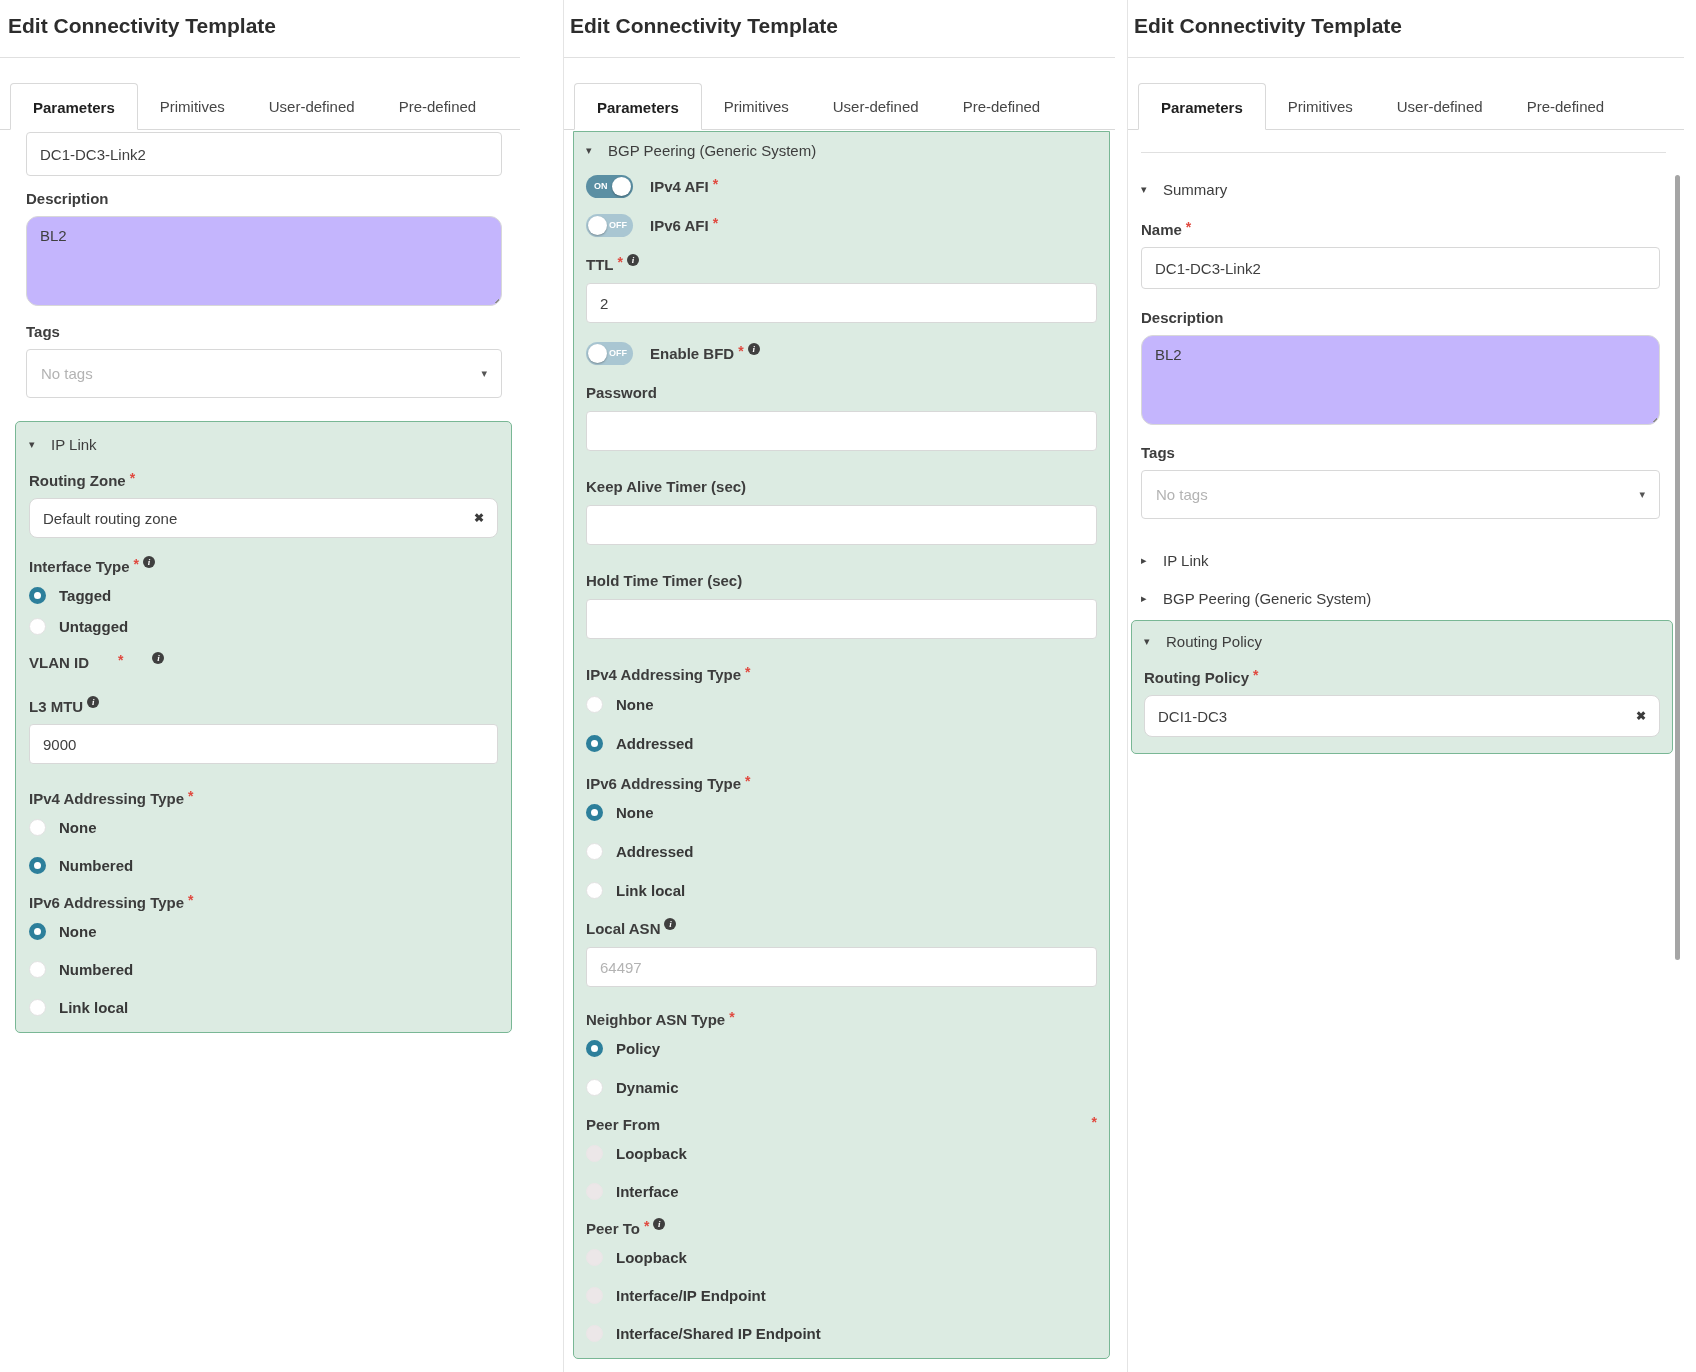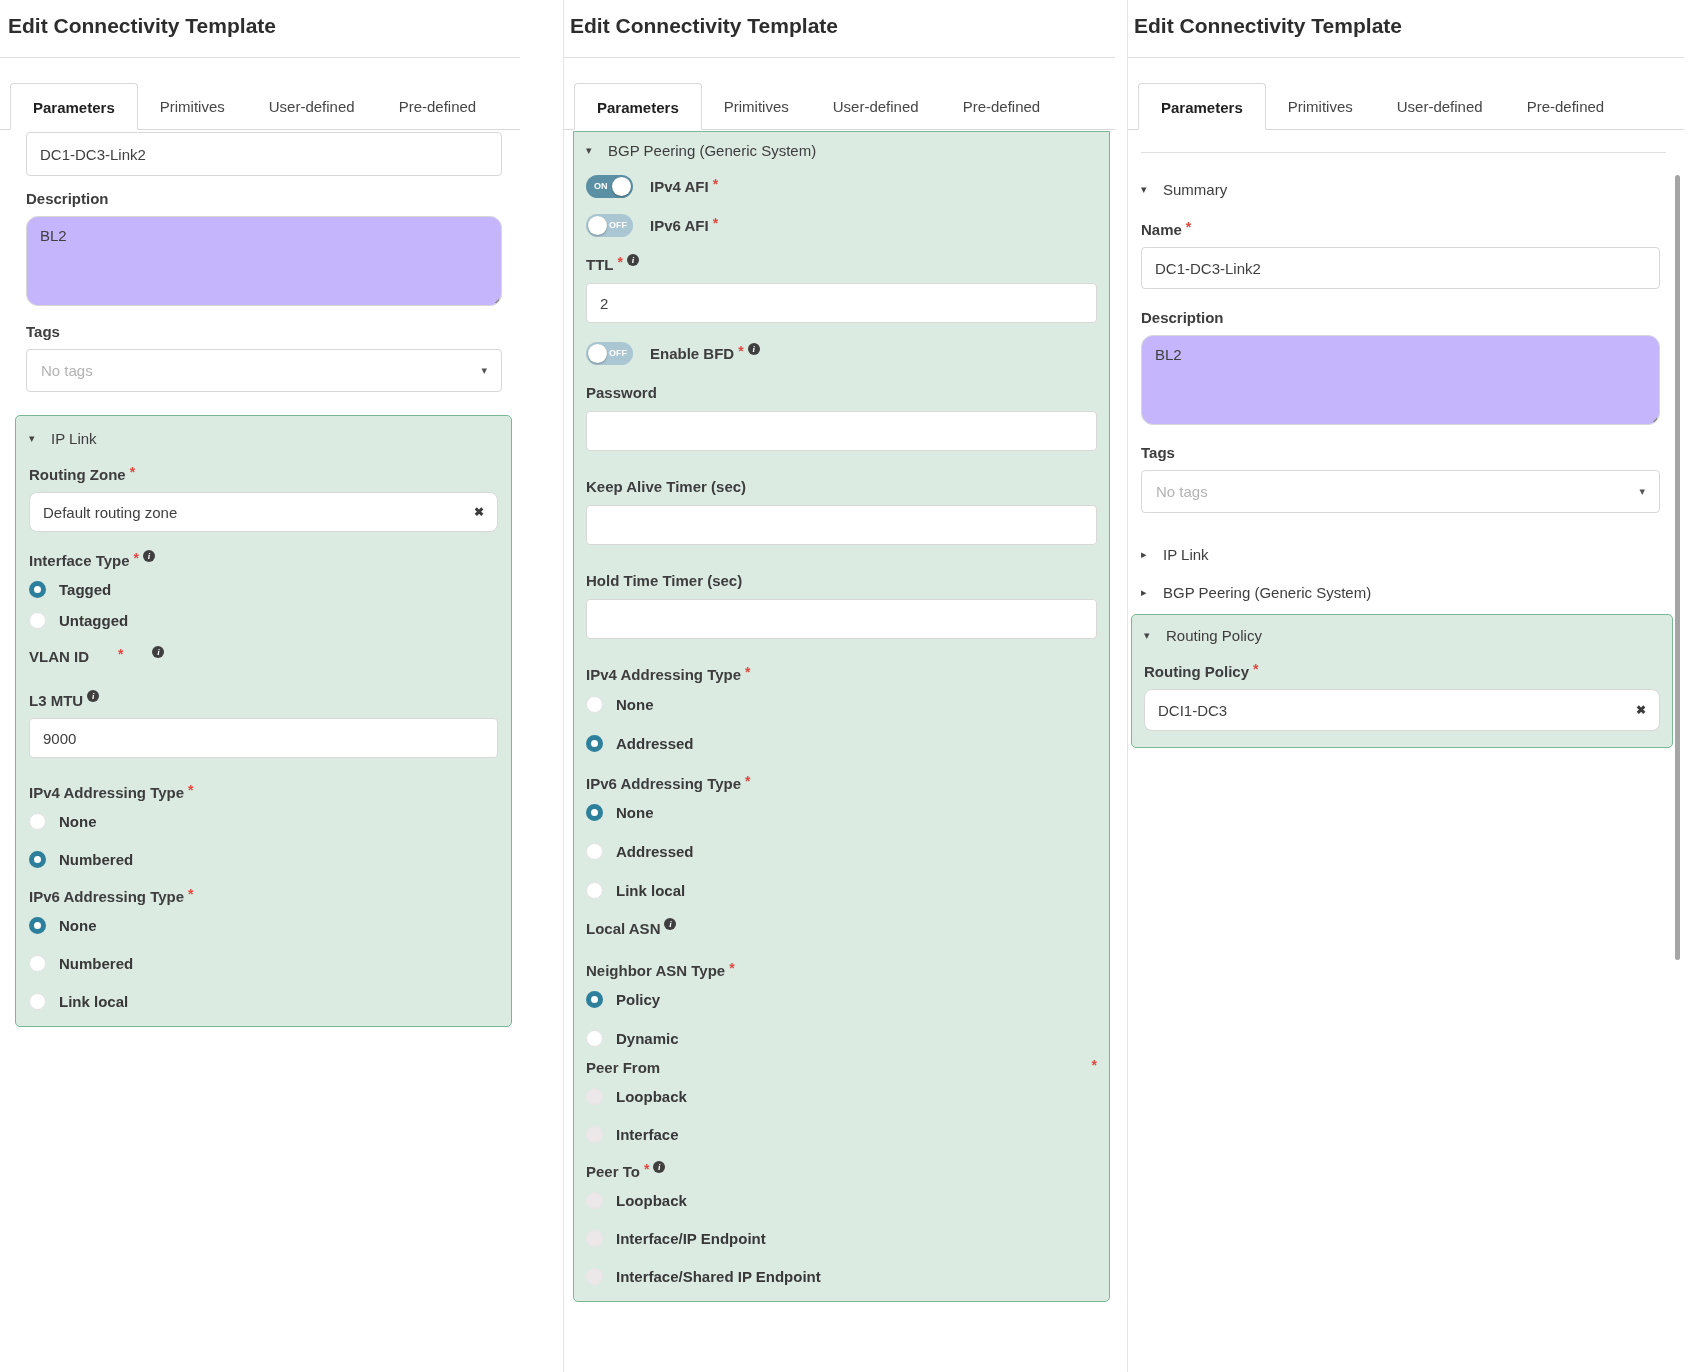--- a/index.html
+++ b/index.html
@@ -11,21 +11,21 @@
   .title { margin:14px 0 0 8px; font-size:21px; font-weight:bold; color:#2d2d2d; }
   .p2 .title,.p3 .title { margin-left:6px; }
   .hdiv { height:1px; background:#e0e0e0; margin-top:19px; }
   .tabs { display:flex; border-bottom:1px solid #d9d9d9; padding-left:10px; margin-top:25px; }
   .tab { padding:15px 22px 13px; font-size:15px; color:#464646; white-space:nowrap; }
   .tab.active { border:1px solid #d9d9d9; border-bottom:1px solid #fff; border-radius:4px 4px 0 0; font-weight:bold; color:#1f1f1f; margin-bottom:-1px; background:#fff; }
   .inp { display:block; width:100%; height:40px; border:1px solid #d8d8d8; border-radius:4px; background:#fff; font-family:"Liberation Sans",sans-serif; font-size:15px; color:#3f3f3f; padding:0 13px; outline:none; }
   .inp::placeholder { color:#b3b3b3; }
   .ibox { display:flex; align-items:center; width:100%; height:40px; border:1px solid #d8d8d8; border-radius:8px; background:#ffffff; padding:0 13px; font-size:15px; color:#3f3f3f; }
   .clear { margin-left:auto; font-size:12px; color:#3c3c3c; font-weight:bold; cursor:pointer; }
-  .select { display:flex; align-items:center; width:100%; height:43px; border:1px solid #d8d8d8; border-radius:4px; background:#fff; padding:0 14px; font-size:15px; }
+  .select { display:flex; align-items:center; width:100%; height:49px; border:1px solid #d8d8d8; border-radius:4px; background:#fff; padding:0 14px; font-size:15px; }
   .phold { color:#b3b3b3; }
   .caret { margin-left:auto; font-size:11px; color:#555; }
   .tarea { position:relative; width:100%; height:90px; border:1px solid #d8d8d8; border-radius:12px; background:#c4b5fd; font-size:15px; color:#3f3f3f; padding:10px 13px; }
   .rsz { position:absolute; right:2px; bottom:2px; width:10px; height:10px; clip-path:polygon(100% 0,100% 100%,0 100%); background:repeating-linear-gradient(-45deg,transparent 0 2px,#8d8d8d 2px 3.5px,transparent 3.5px 6px); }
   .flabel { display:flex; align-items:flex-start; font-size:15px; font-weight:bold; color:#3d3d3d; line-height:1.2; }
   .req { color:#e0493f; font-size:14px; margin-left:4px; position:relative; top:-2px; }
   .info { width:12px; height:12px; border-radius:50%; background:#3f3f3f; color:#fff; font:italic bold 9px "Liberation Serif",serif; display:inline-flex; align-items:center; justify-content:center; margin-left:4px; position:relative; top:-2px; flex:none; }
   .shead { display:flex; align-items:center; font-size:15px; color:#3d3d3d; cursor:pointer; }
   .tri { font-size:11px; color:#444; width:22px; flex:none; }
   .gbox { background:#dcebe2; border:1px solid #79b795; border-radius:5px; }
@@ -228,33 +228,34 @@
       <span class="rlabel">Addressed</span>
     </div>
     <div class="rrow" style="margin-top:22px;">
       <span class="radio"></span>
       <span class="rlabel">Link local</span>
     </div>
     <div class="flabel" style="margin-top:21px;">
       <span>Local ASN</span>
         <span class="info">i</span>
     </div>
+    <input class="inp" style="margin-top: 9px;" placeholder="64497">
     <div class="flabel" style="margin-top:24px;">
       <span>Neighbor ASN Type</span>
         <span class="req">*</span>
     </div>
     <div class="rrow" style="margin-top:11px;">
       <span class="radio sel"></span>
       <span class="rlabel">Policy</span>
     </div>
     <div class="rrow" style="margin-top:22px;">
       <span class="radio"></span>
       <span class="rlabel">Dynamic</span>
     </div>
-    <div class="flabel" style="margin-top:12px;justify-content:space-between;">
+    <div class="flabel" style="margin-top:20px;justify-content:space-between;">
       <span>Peer From</span>
         <span class="req">*</span>
     </div>
     <div class="rrow" style="margin-top:11px;">
       <span class="radio dis"></span>
       <span class="rlabel">Loopback</span>
     </div>
     <div class="rrow" style="margin-top:21px;">
       <span class="radio dis"></span>
       <span class="rlabel">Interface</span>

